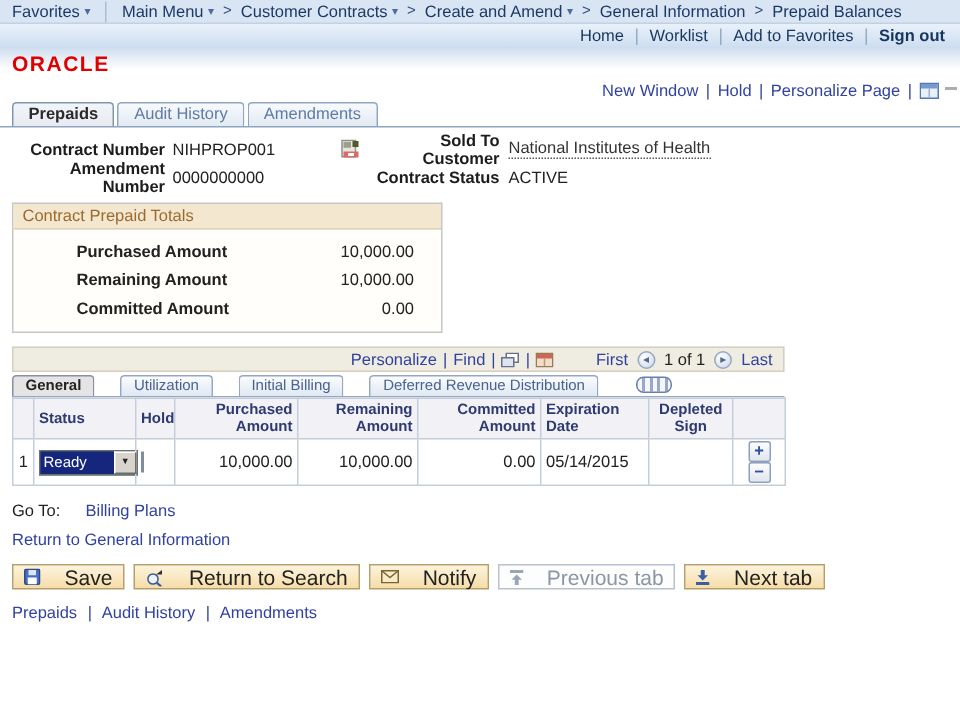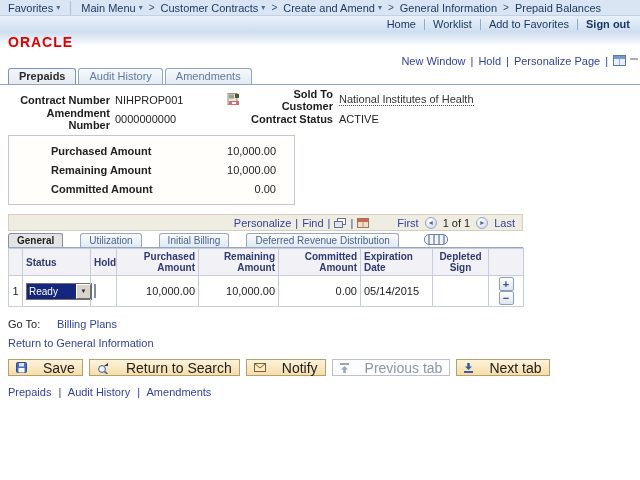--- a/index.html
+++ b/index.html
@@ -235,20 +235,21 @@
       <span class="flabel lab-l">Amendment Number</span>
       <span class="val-l">0000000000</span>
       <span class="doc-icon"></span>
       <span class="flabel lab-r">Contract Status</span>
       <span>ACTIVE</span>
     </div>
   </div>
 
   
   <div class="gbox">
+    <div class="gbox-head">Contract Prepaid Totals</div>
     <div class="gbox-body">
       <div class="trow">
         <span class="tlabel">Purchased Amount</span>
         <span class="tval">10,000.00</span>
       </div>
       <div class="trow">
         <span class="tlabel">Remaining Amount</span>
         <span class="tval">10,000.00</span>
       </div>
       <div class="trow">

